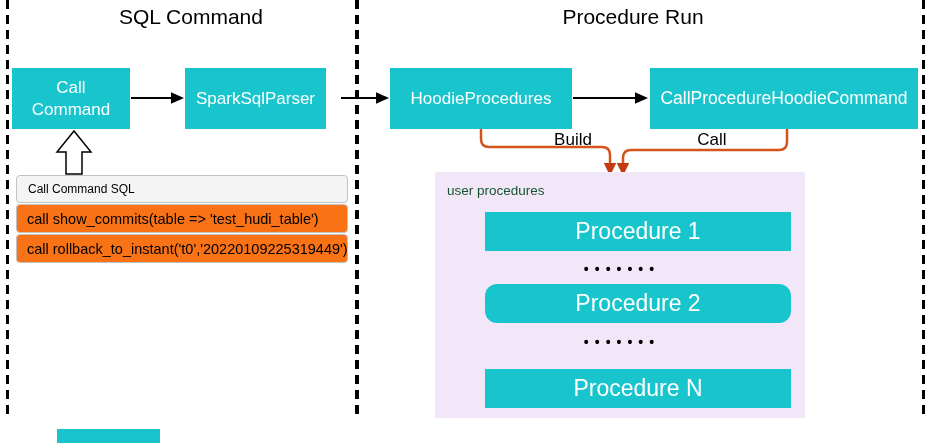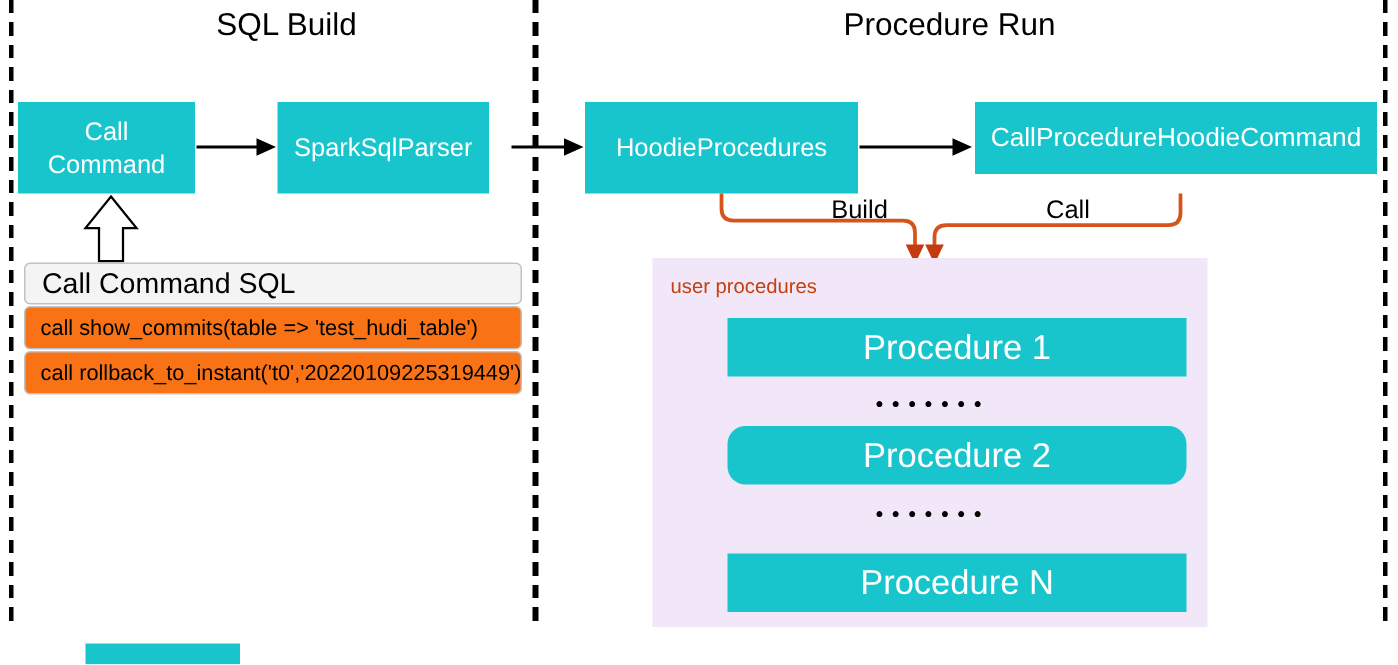--- a/index.html
+++ b/index.html
@@ -16,55 +16,55 @@
   
   .sec-title{position:absolute;top:5px;font-size:21px;color:#000;text-align:center;white-space:nowrap;}
   #title-sql{left:91px;width:200px;}
   #title-run{left:533px;width:200px;}
   
   .node{position:absolute;background:#19C5CD;color:#fff;display:flex;align-items:center;
     justify-content:center;text-align:center;font-size:17px;line-height:1.25;}
   #n-callcmd{left:12px;top:68px;width:118px;height:61px;flex-direction:column;}
   #n-spark{left:185px;top:68px;width:141px;height:61px;}
   #n-hoodie{left:390px;top:68px;width:182px;height:61px;}
-  #n-cphc{left:650px;top:68px;width:268px;height:48px;font-size:17.5px;}
+  #n-cphc{left:650px;top:68px;width:268px;height:61px;font-size:17.5px;}
   
   #connectors{position:absolute;left:0;top:0;width:932px;height:443px;pointer-events:none;}
   
   .edge-label{position:absolute;font-size:17px;color:#000;text-align:center;white-space:nowrap;}
   #lbl-build{left:543px;top:130px;width:60px;}
   #lbl-call{left:682px;top:130px;width:60px;}
   
   #sqlbox{position:absolute;left:16px;top:175px;width:332px;}
   .sql-seg{box-sizing:border-box;border:1px solid #C2C2C2;border-radius:4px;background:#f97316;
     width:332px;color:#000;white-space:nowrap;overflow:hidden;}
-  #sql-header{height:28px;line-height:27px;background:#F4F4F4;font-size:19px;padding:0 0 0 11px;margin-bottom:1px;}
+  #sql-header{height:28px;line-height:27px;background:#F4F4F4;font-size:12px;padding:0 0 0 11px;margin-bottom:1px;}
   .sql-row{height:29px;line-height:28px;font-size:14.5px;padding:0 0 0 10px;margin-bottom:1px;}
   
   #procbox{position:absolute;left:435px;top:172px;width:370px;height:246px;background:#F2E7F8;}
-  #procbox-label{position:absolute;left:12px;top:11px;font-size:13.5px;color:#c2410c;}
+  #procbox-label{position:absolute;left:12px;top:11px;font-size:13.5px;color:#14532d;}
   .proc{position:absolute;left:50px;width:306px;height:39px;background:#19C5CD;color:#fff;
     display:flex;align-items:center;justify-content:center;font-size:23px;}
   #proc-1{top:40px;} #proc-2{top:112px;border-radius:12px;} #proc-n{top:185px;margin-top:12px;}
   .dots{position:absolute;left:122px;width:130px;text-align:center;font-size:14px;font-weight:bold;
     letter-spacing:6px;color:#000;}
   #dots-1{top:89px;} #dots-2{top:162px;}
   
   #cutoff-box{position:absolute;left:57px;top:429px;width:103px;height:14px;background:#19C5CD;}
 </style>
 </head>
 <body>
 
 <div id="canvas">
 
   <div class="vdash" id="dash-left"></div>
   <div class="vdash" id="dash-mid"></div>
   <div class="vdash" id="dash-right"></div>
 
-  <div class="sec-title" id="title-sql">SQL Build</div>
+  <div class="sec-title" id="title-sql">SQL Command</div>
   <div class="sec-title" id="title-run">Procedure Run</div>
 
   <div class="node" id="n-callcmd">
     <span>Call</span>
     <span>Command</span>
   </div>
   <div class="node" id="n-spark">SparkSqlParser</div>
   <div class="node" id="n-hoodie">HoodieProcedures</div>
   <div class="node" id="n-cphc">CallProcedureHoodieCommand</div>
 

